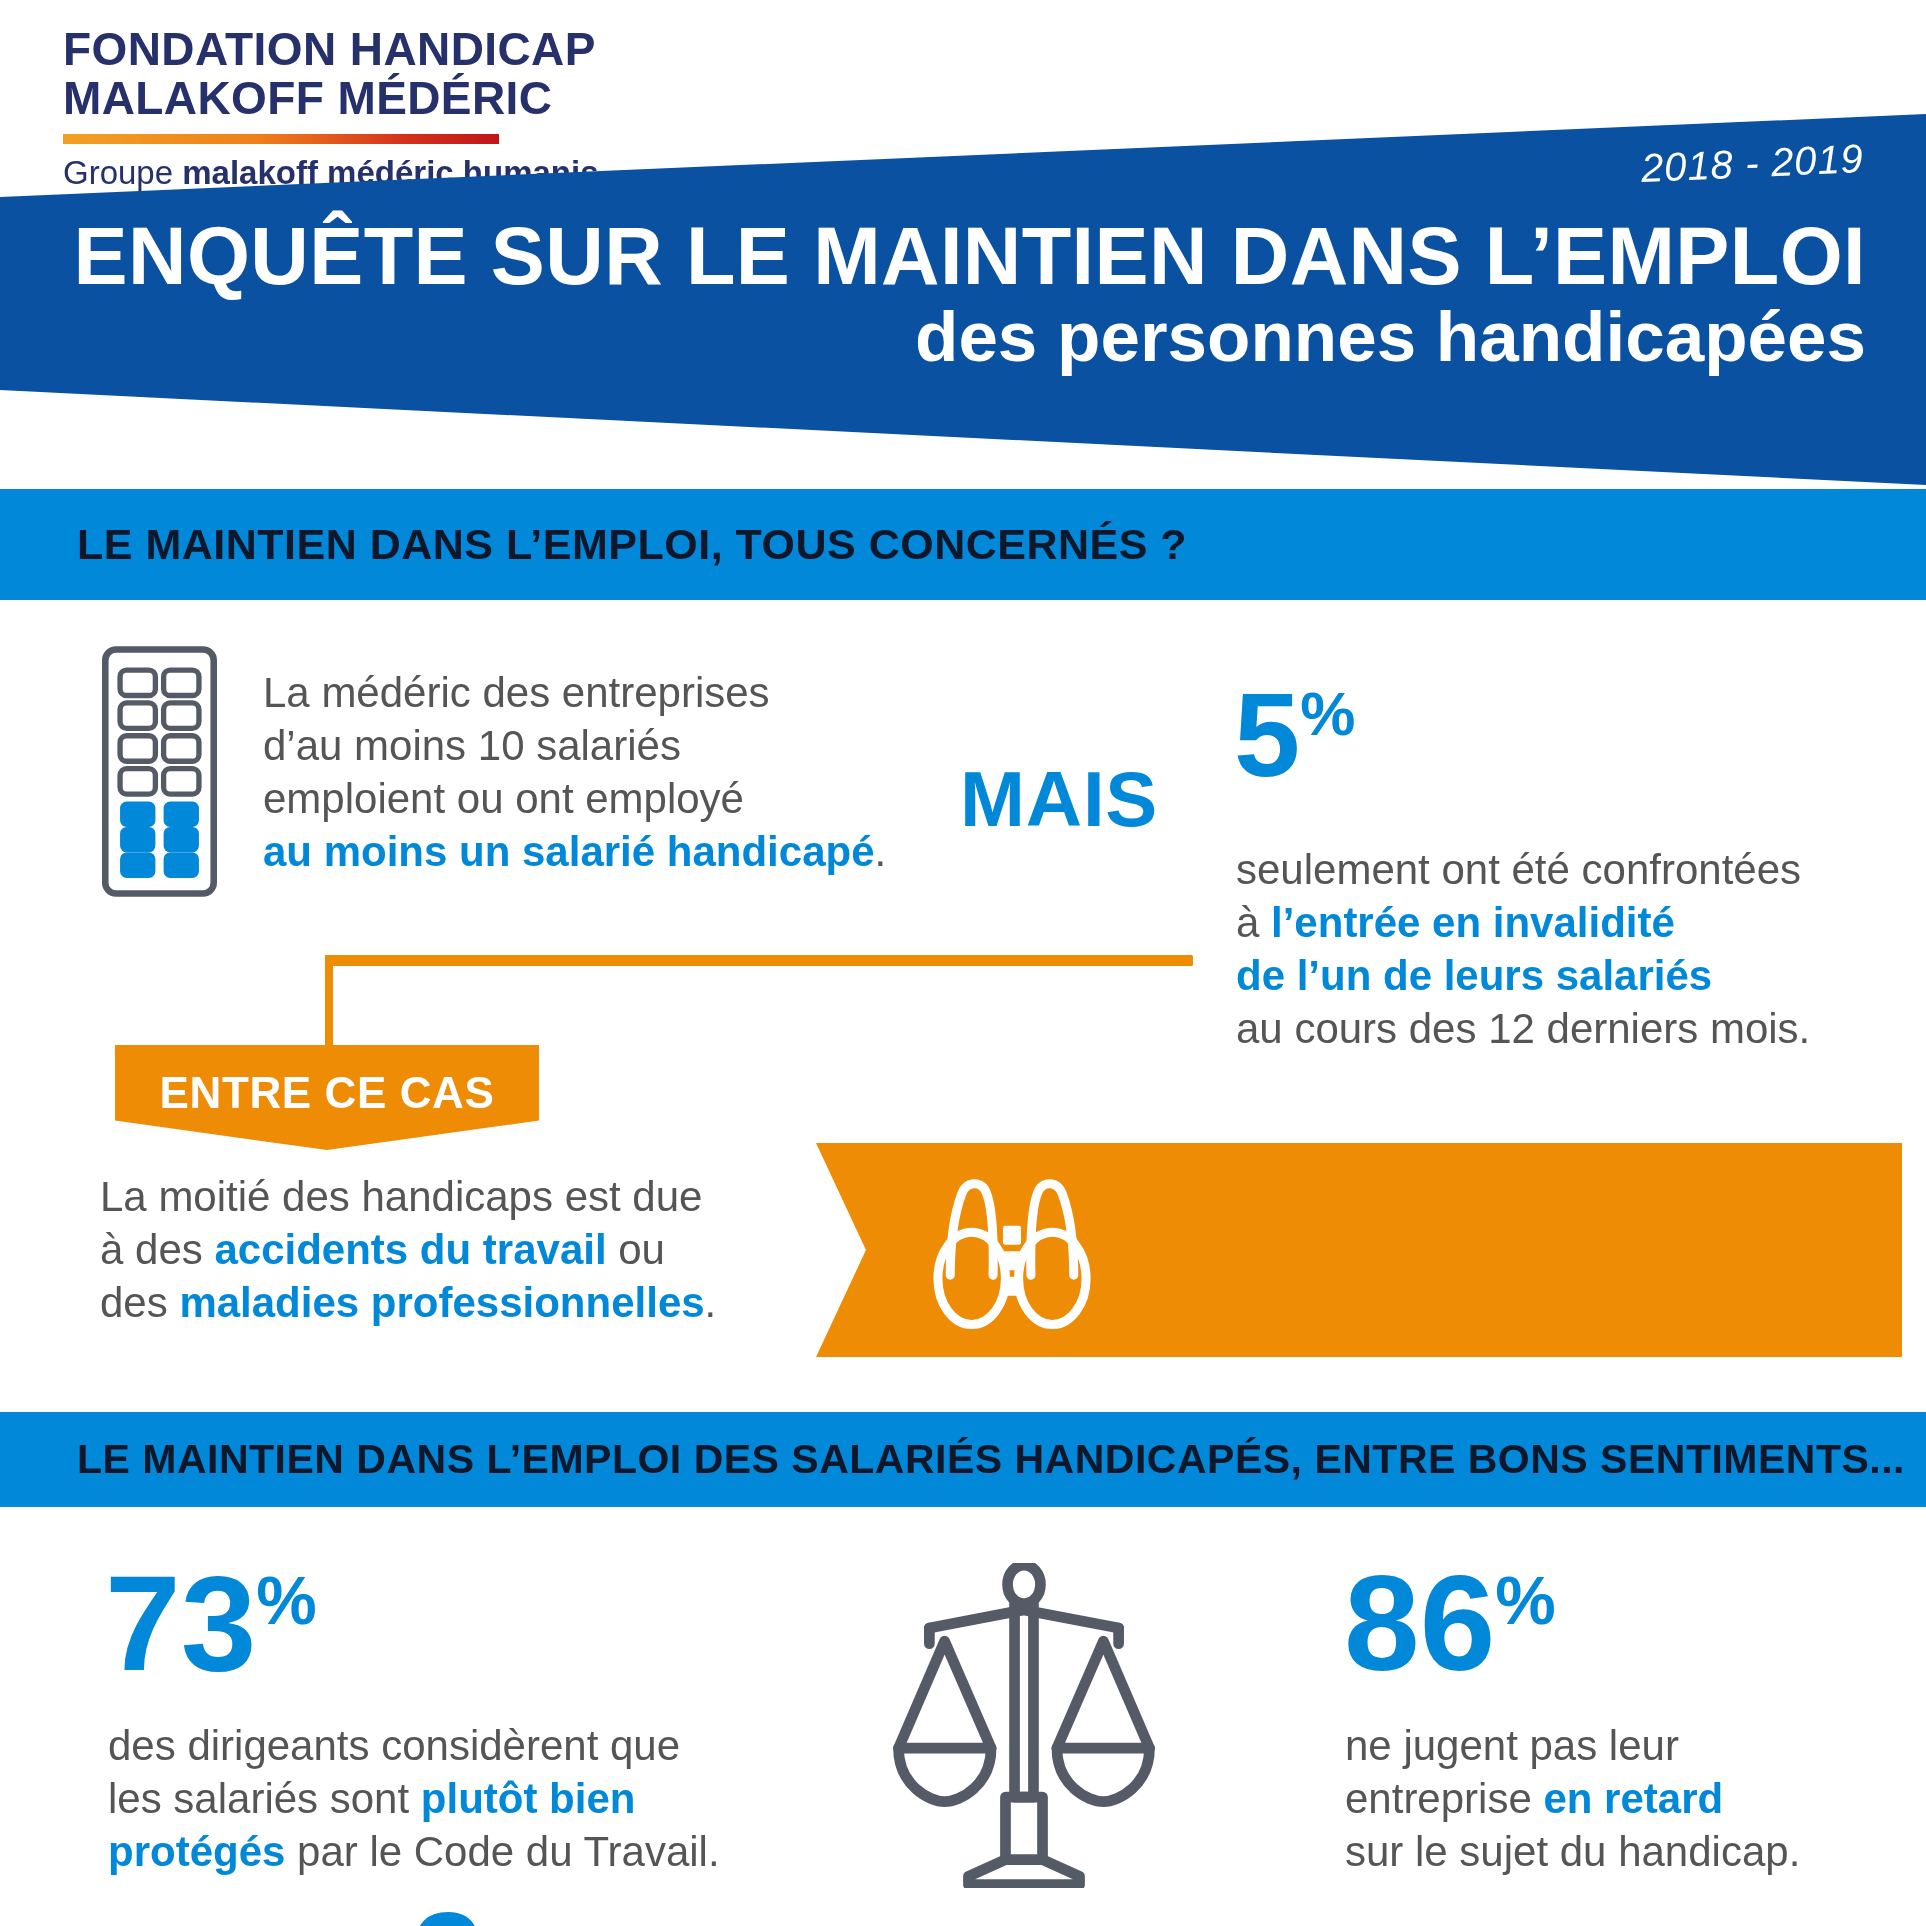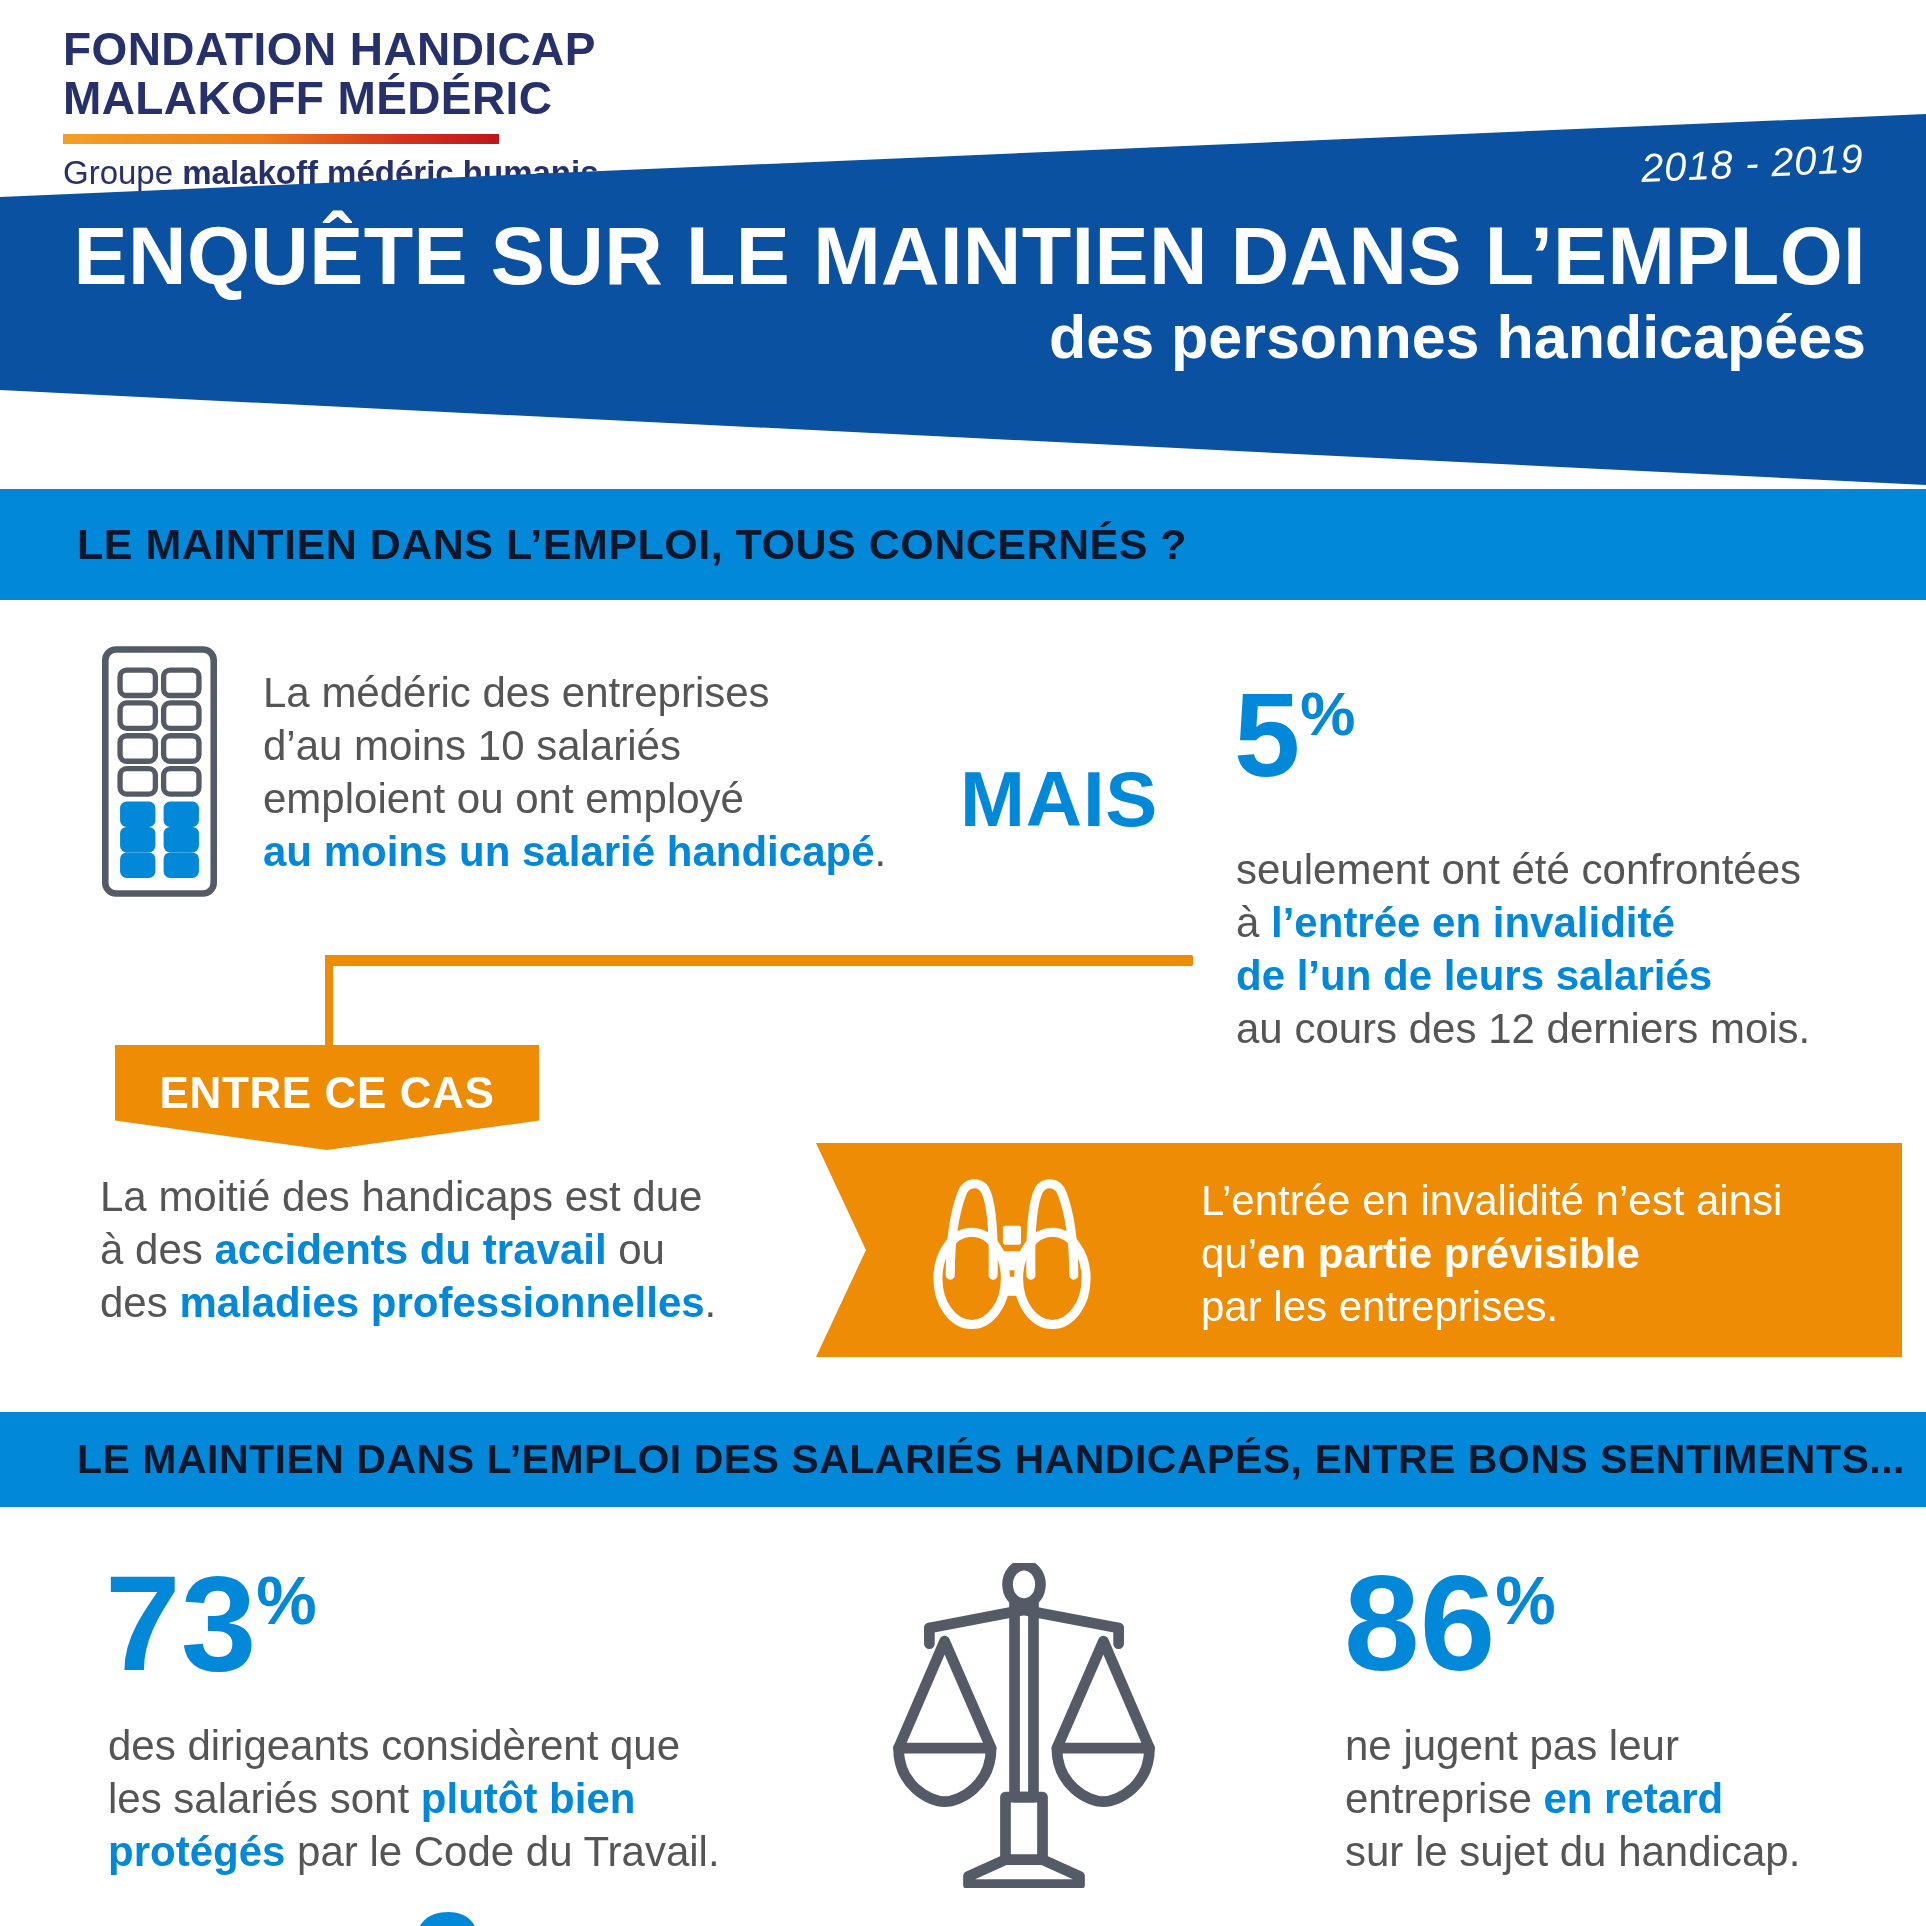--- a/index.html
+++ b/index.html
@@ -41,21 +41,21 @@
   }
   .title-main{
     position:absolute;left:0;right:60px;top:214px;
     text-align:right;color:#ffffff;
     font-weight:bold;font-size:81px;line-height:85px;
     letter-spacing:0.4px;
   }
   .title-sub{
     position:absolute;left:0;right:60px;top:304px;
     text-align:right;color:#ffffff;
-    font-weight:bold;font-size:61px;line-height:66px;
+    font-weight:bold;font-size:71px;line-height:66px;
   }
 
   
   .band{
     position:absolute;left:0;width:1926px;background:#0288D9;
     display:flex;align-items:center;
   }
   .band-1{top:489px;height:111px;}
   .band-2{top:1412px;height:95px;}
   .band-txt{
@@ -231,25 +231,20 @@
         <path d="M410 260 C410 185 400 110 382 62 C372 34 338 28 324 56 C310 86 304 160 306 260"></path>
         <ellipse cx="162" cy="268" rx="82" ry="112"></ellipse>
         <ellipse cx="358" cy="268" rx="82" ry="112"></ellipse>
       </g>
       <g fill="#ffffff">
         <rect x="238" y="140" width="44" height="46" rx="5"></rect>
         <rect x="238" y="202" width="44" height="46" rx="5"></rect>
         <rect x="238" y="264" width="44" height="46" rx="5"></rect>
       </g>
     </svg>
-  </div>
-  <div class="orange-panel-text">
-    <div>L’entrée en invalidité n’est ainsi</div>
-    <div><span>qu’</span><b>en partie prévisible</b></div>
-    <div>par les entreprises.</div>
   </div>
 
   <div class="band band-2">
     <div class="band-txt">LE MAINTIEN DANS L’EMPLOI DES SALARIÉS HANDICAPÉS, ENTRE BONS SENTIMENTS...</div>
   </div>
 
   <div class="pct73"><span>73</span><span class="sym">%</span></div>
   <div class="s2-left-text body-txt">
     <div>des dirigeants considèrent que</div>
     <div><span>les salariés sont </span><b>plutôt bien</b></div>

